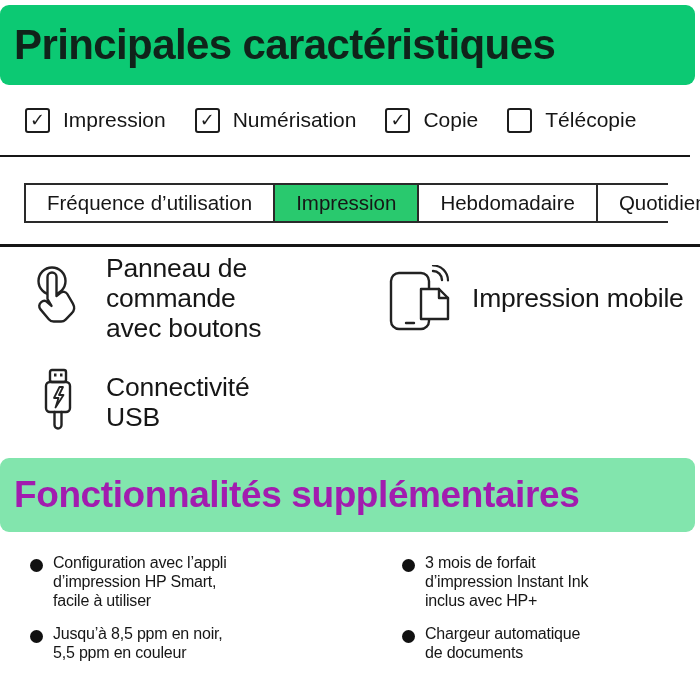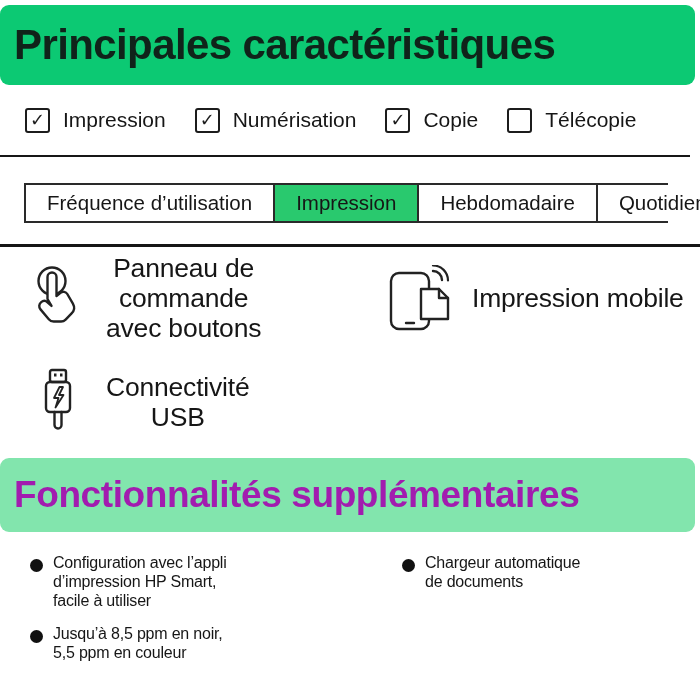--- a/index.html
+++ b/index.html
@@ -75,21 +75,21 @@
   .freq-cell.selected{background:var(--selected-green);}
   .fc1{flex:36 0 0;}
   .fc2{flex:18 0 0;}
   .fc3{flex:26 0 0;}
   .fc4{flex:20 0 0;text-align:center;}
   .features-grid{
     display:grid;
     grid-template-columns:358px 1fr;
     grid-auto-rows:104px;
   }
-  .feature{display:flex;align-items:center;gap:14px;padding-left:24px;text-align:center;}
+  .feature{display:flex;align-items:center;gap:14px;padding-left:24px;}
   .feature.right{padding-left:28px;gap:18px;}
   .icon-box{width:76px;flex:none;display:flex;justify-content:center;align-items:center;}
   .feature.right .icon-box{width:60px;}
   .feature-label{
     font-size:26.5px;line-height:1.12;letter-spacing:-0.2px;
     white-space:pre-line;
   }
   .feature-label sup{font-size:14px;}
   .icon-box svg{stroke:#222;stroke-width:2.4;fill:none;stroke-linecap:round;stroke-linejoin:round;}
   .bullets{
@@ -213,17 +213,23 @@
     </div>
     <div class="bullet-item">
       <span class="bullet-dot"></span>
       <span>Jusqu’à 8,5 ppm en noir,
 5,5 ppm en couleur</span>
     </div>
   </div>
   <div class="bullet-col">
     <div class="bullet-item">
       <span class="bullet-dot"></span>
+      <span>3 mois de forfait
+d’impression Instant Ink
+inclus avec HP+</span>
+    </div>
+    <div class="bullet-item">
+      <span class="bullet-dot"></span>
       <span>Chargeur automatique
 de documents</span>
     </div>
   </div>
 </div>
 
 </body></html>

